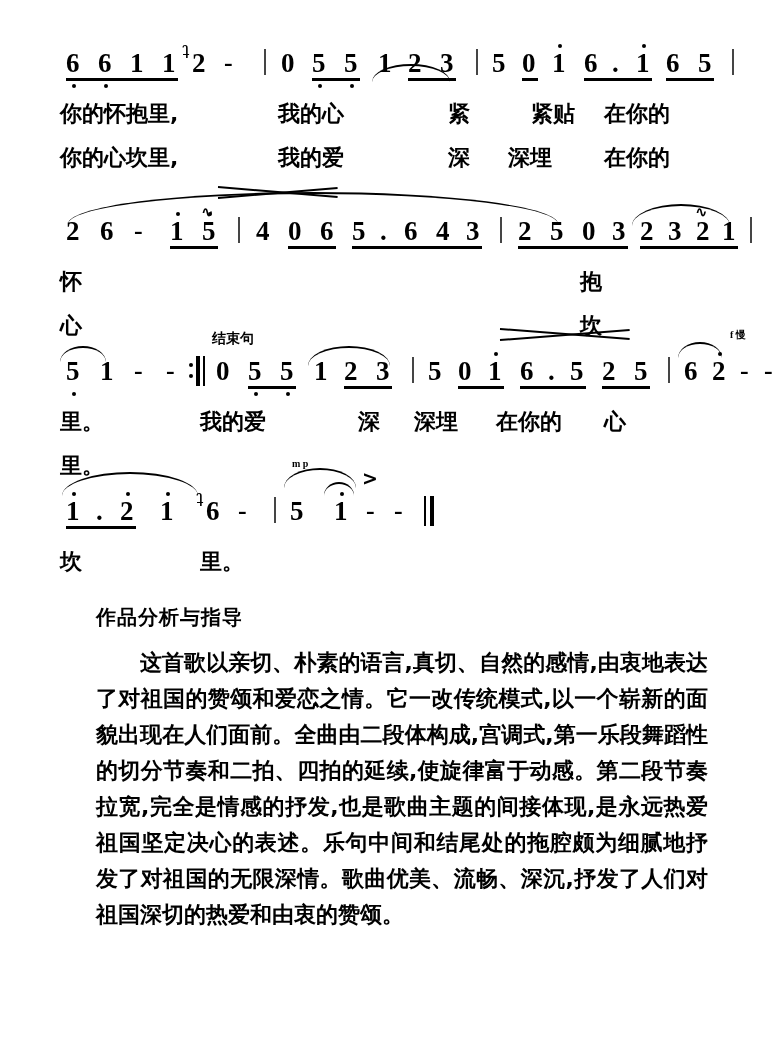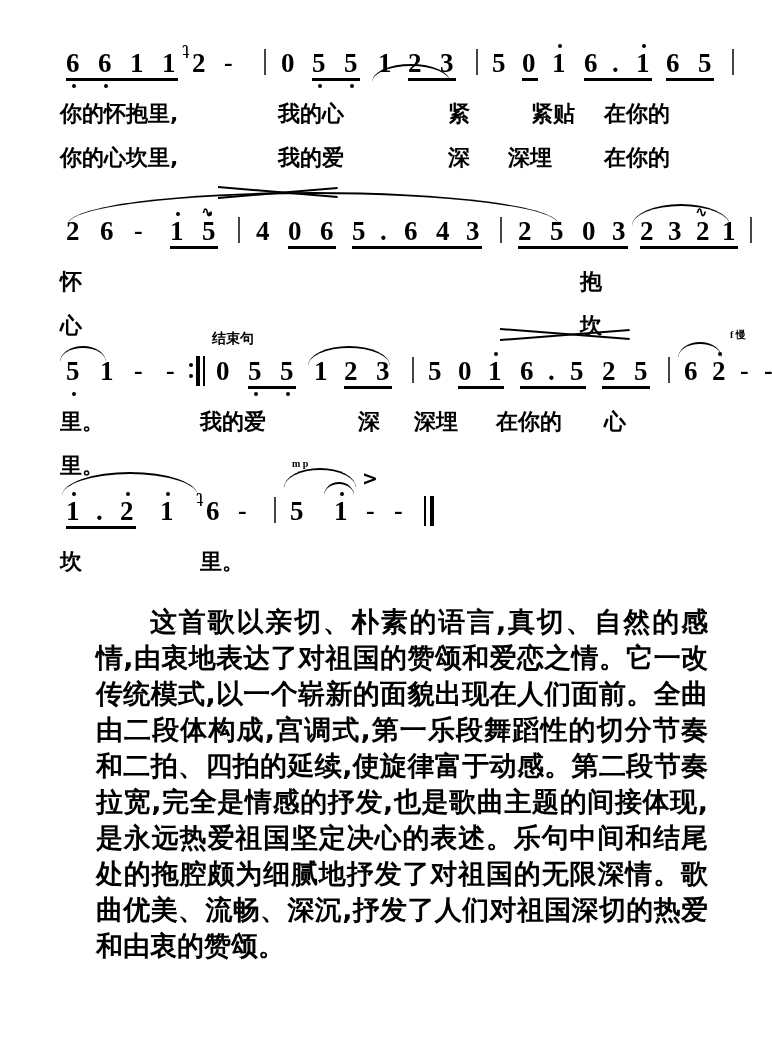--- a/index.html
+++ b/index.html
@@ -174,21 +174,21 @@
   }
   #analysis h2 {
     margin: 0 0 14px 0;
     font-size: 20px;
     font-weight: bold;
     letter-spacing: 1px;
     font-family: "DejaVu Sans", "Liberation Sans", sans-serif;
   }
   #analysis p {
     margin: 0;
-    font-size: 27px;
+    font-size: 22px;
     line-height: 36px;
     font-weight: bold;
     text-align: justify;
     text-justify: inter-character;
     font-family: "DejaVu Sans", "Liberation Sans", sans-serif;
     letter-spacing: 0px;
   }
   #analysis p.indent { text-indent: 2em; }
 </style>
 </head>
@@ -395,14 +395,15 @@
         <span class="accent" style="left: 362px; top: -16px;">&gt;</span>
       </div>
       <div class="lyricrow" style="top: 60px;">
         <span class="lyr" style="left: 60px;">坎</span>
         <span class="lyr" style="left: 200px;">里。</span>
       </div>
     </div>
   </div>
 
 <div id="analysis">
+  <h2>作品分析与指导</h2>
   <p class="indent">这首歌以亲切、朴素的语言,真切、自然的感情,由衷地表达了对祖国的赞颂和爱恋之情。它一改传统模式,以一个崭新的面貌出现在人们面前。全曲由二段体构成,宫调式,第一乐段舞蹈性的切分节奏和二拍、四拍的延续,使旋律富于动感。第二段节奏拉宽,完全是情感的抒发,也是歌曲主题的间接体现,是永远热爱祖国坚定决心的表述。乐句中间和结尾处的拖腔颇为细腻地抒发了对祖国的无限深情。歌曲优美、流畅、深沉,抒发了人们对祖国深切的热爱和由衷的赞颂。</p>
 </div>
 
 </body></html>

